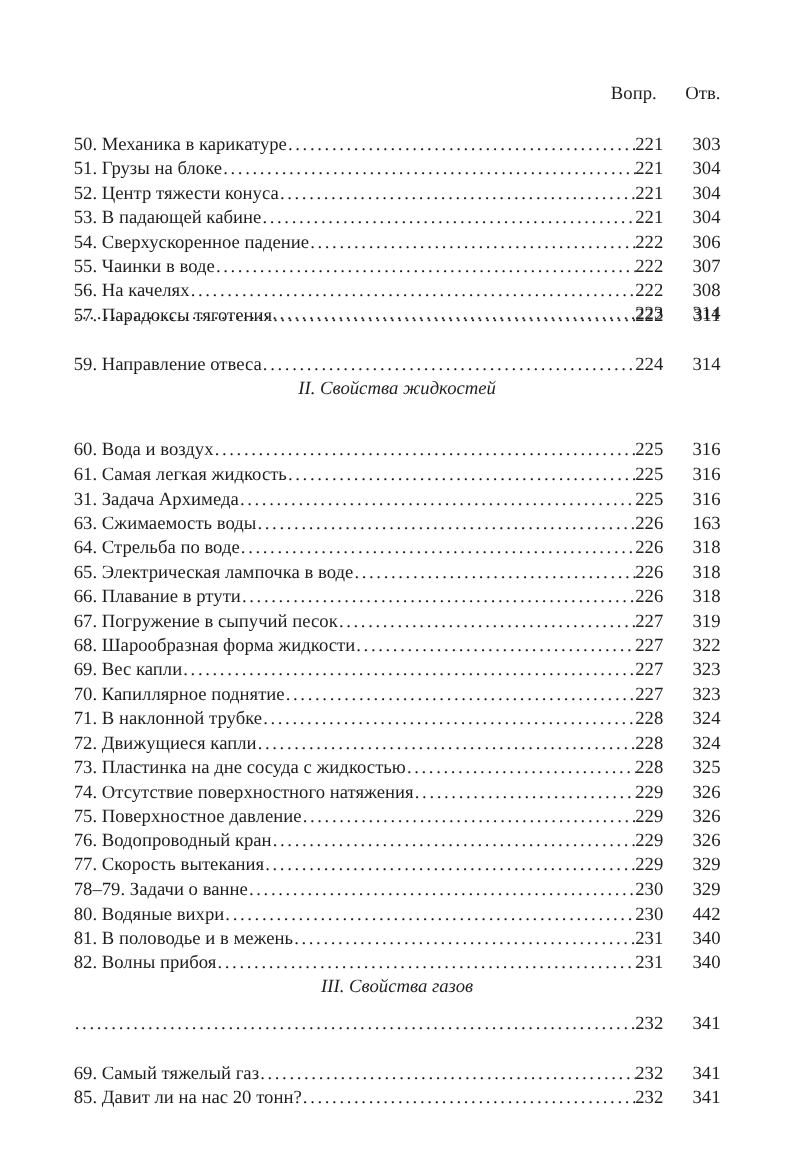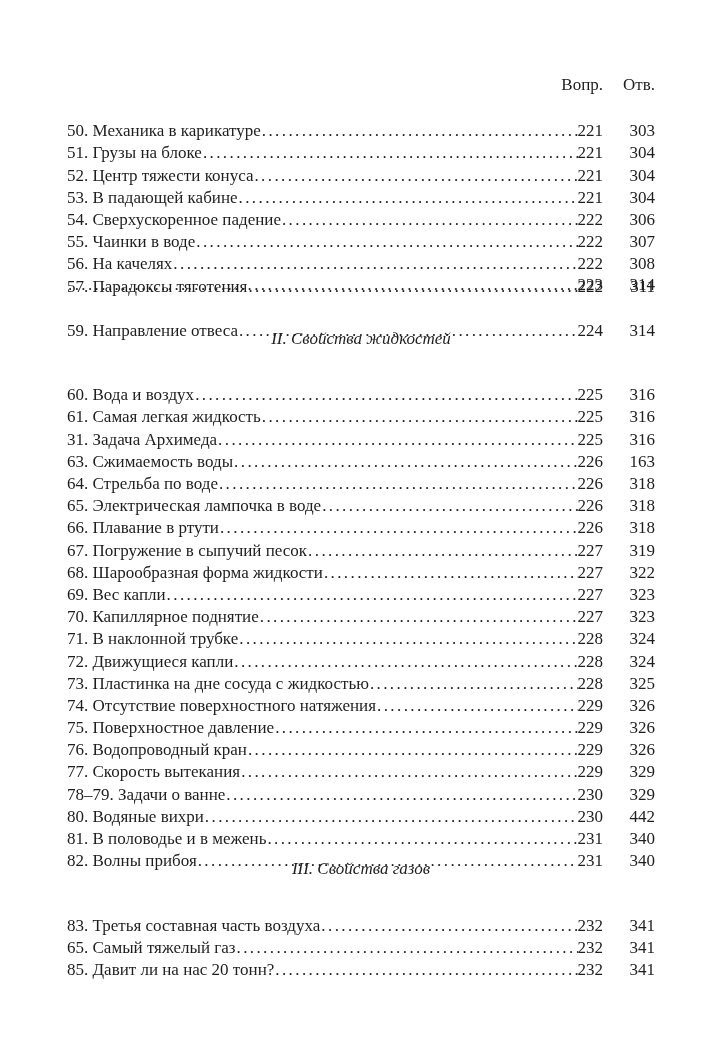--- a/index.html
+++ b/index.html
@@ -25,21 +25,21 @@
   .row {
     display: flex;
     align-items: baseline;
     white-space: nowrap;
     height: 22.2px;
   }
   .header-row {
     justify-content: flex-end;
   }
   .header-row .hdr-q {
-    margin-right: 0;
+    margin-right: 6px;
   }
   .title {
     flex: 0 0 auto;
     margin-top: 24px;
   }
   .leader {
     flex: 1 1 auto;
     overflow: hidden;
     white-space: nowrap;
     margin-left: 1px;
@@ -52,21 +52,21 @@
     flex: 0 0 auto;
   }
   .col2 {
     width: 52px;
     text-align: right;
     font-family: Liberation Serif, serif;
   }
   .section-heading {
     text-align: center;
     font-style: italic;
-    margin: 10px 0 10px 0;
+    margin: 24px 0 10px 0;
     height: 22.2px;
     line-height: 22.2px;
   }
 </style>
 </head>
 <body>
 
 <div class="page">
   <div class="row header-row">
     <span class="hdr-q">Вопр.</span>
@@ -260,27 +260,26 @@
         <span class="num col2">340</span>
       </div>
       <div class="row">
         <span class="title">82. Волны прибоя</span>
         <span class="leader"></span>
         <span class="num col1">231</span>
         <span class="num col2">340</span>
       </div>
       <div class="section-heading">III. Свойства газов</div>
       <div class="row">
-        <span class="title">83. Третья составная часть воздуха</span>
         <span class="leader"></span>
         <span class="num col1">232</span>
         <span class="num col2">341</span>
       </div>
       <div class="row">
-        <span class="title">65. Самый тяжелый газ</span>
+        <span class="title">69. Самый тяжелый газ</span>
         <span class="leader"></span>
         <span class="num col1">232</span>
         <span class="num col2">341</span>
       </div>
       <div class="row">
         <span class="title">85. Давит ли на нас 20 тонн?</span>
         <span class="leader"></span>
         <span class="num col1">232</span>
         <span class="num col2">341</span>
       </div>

